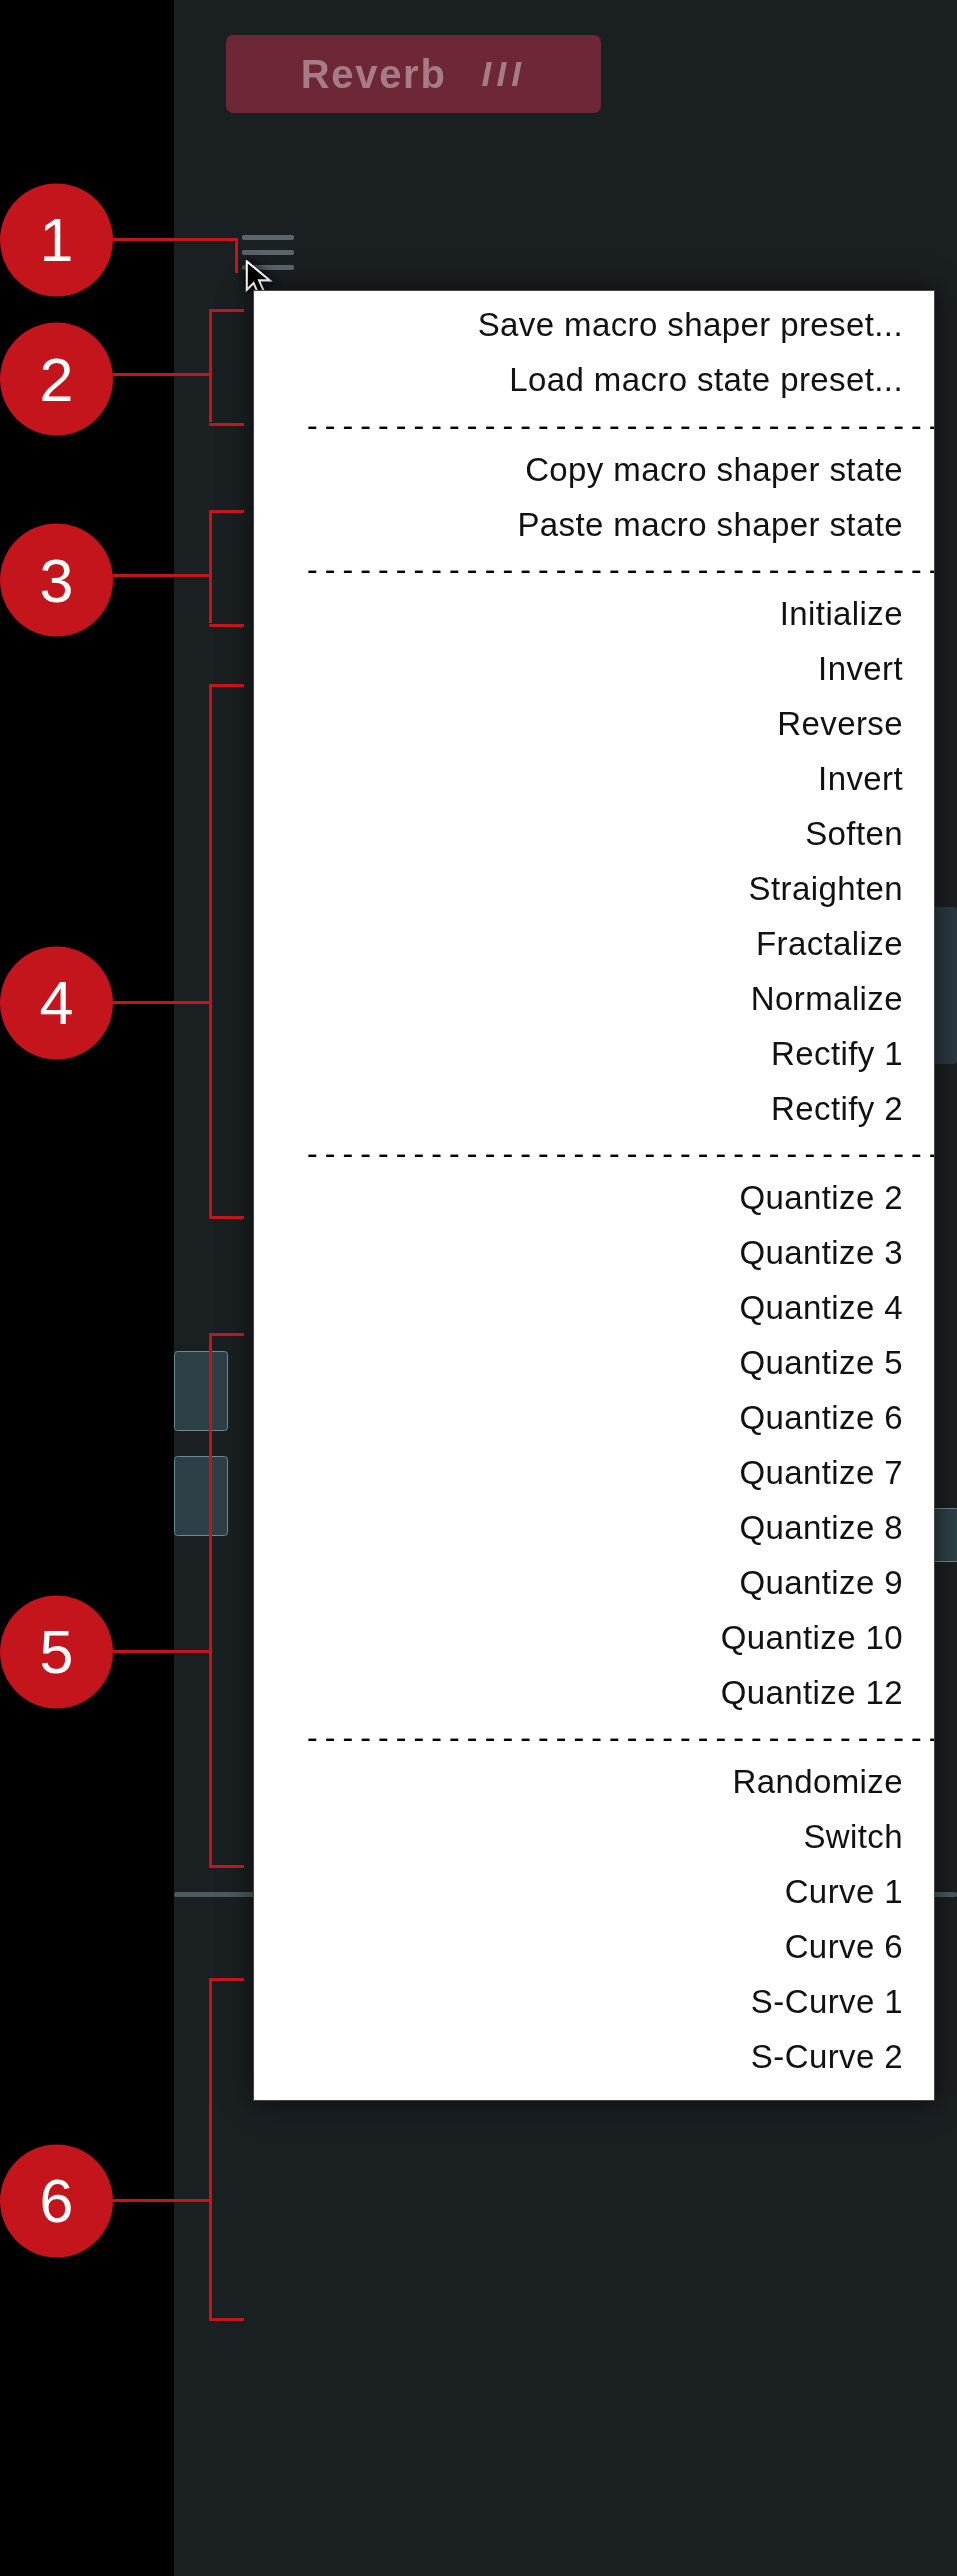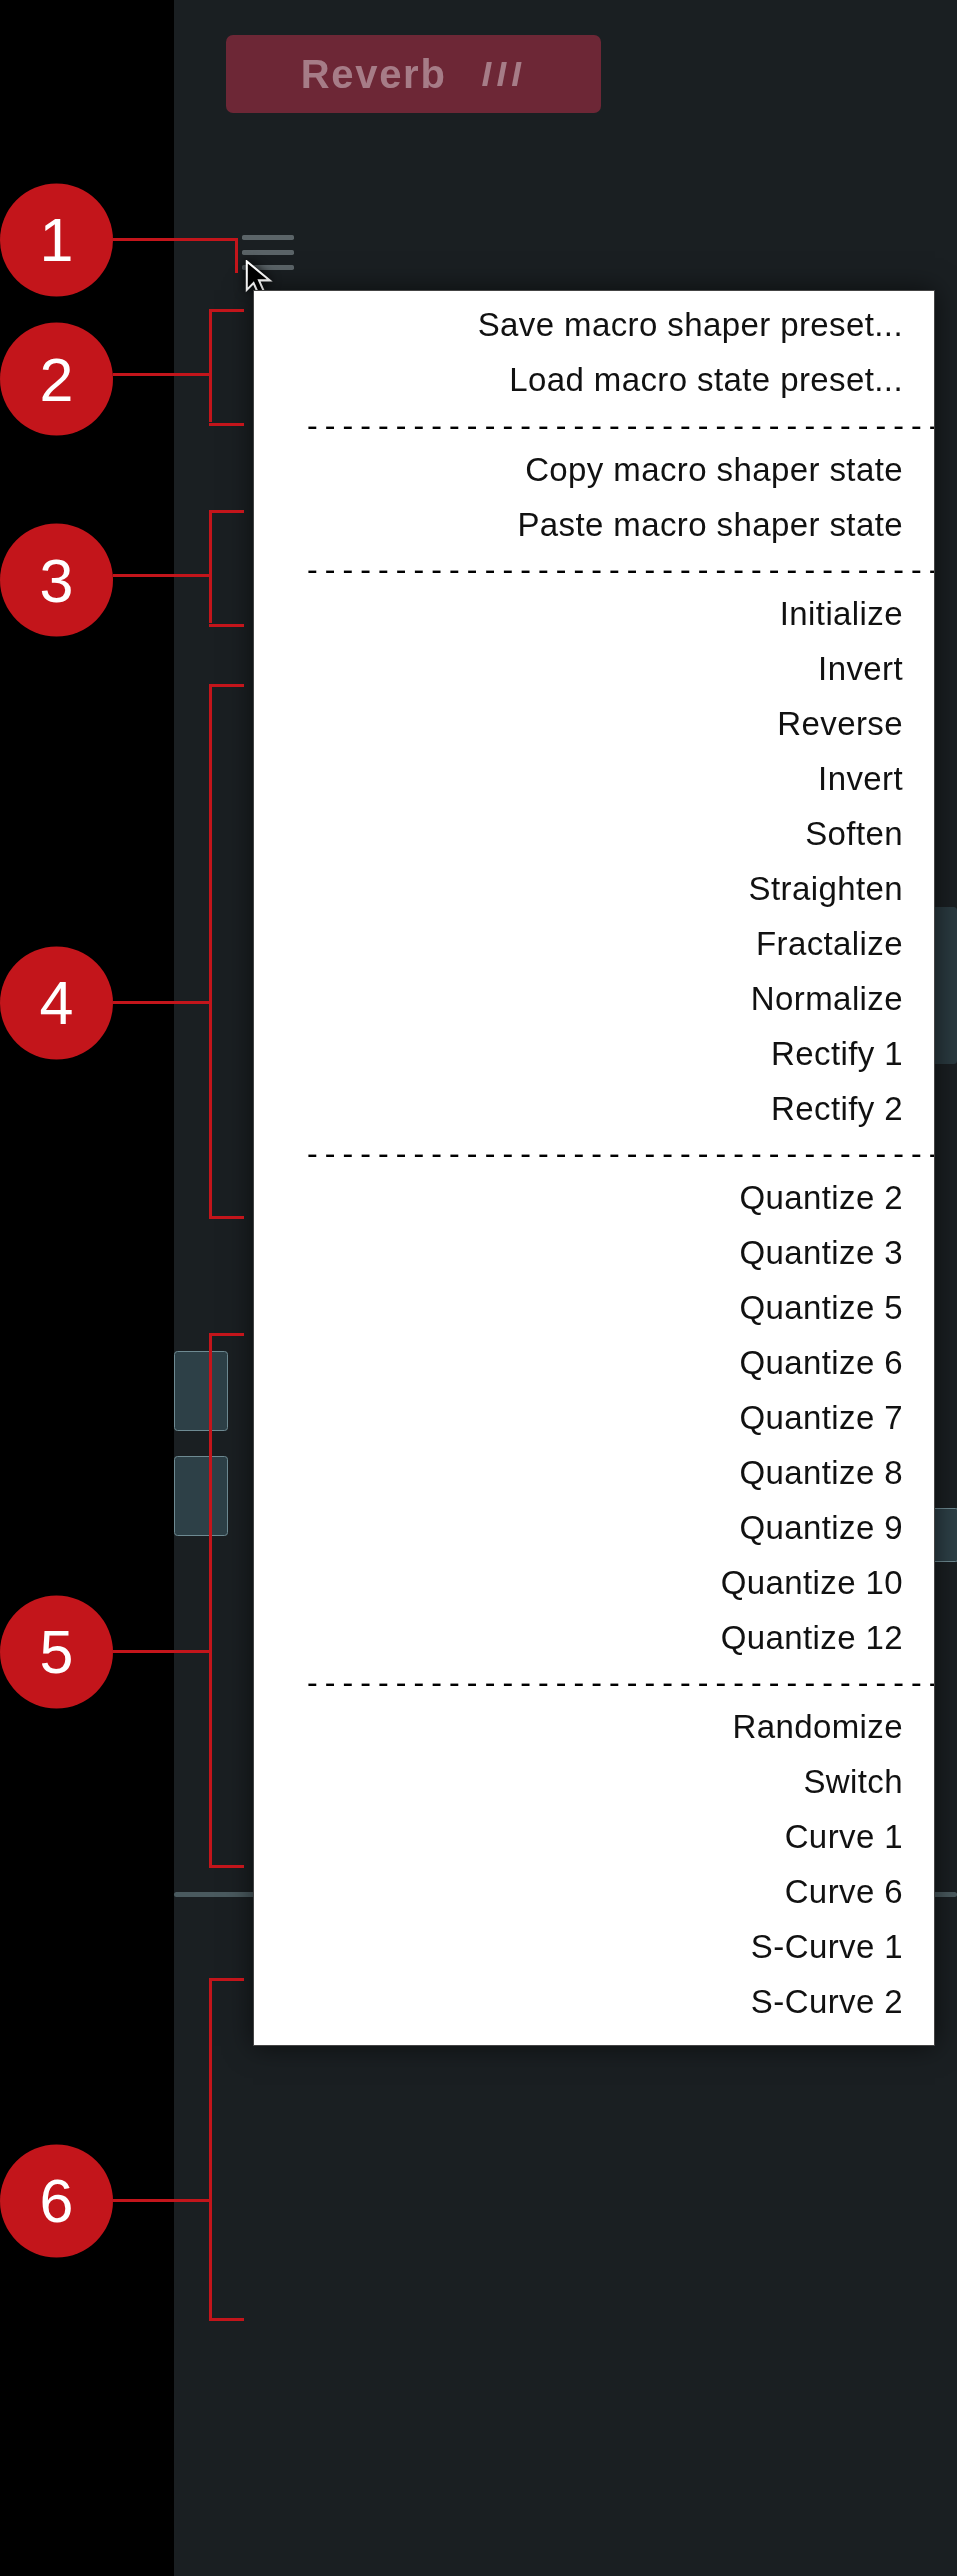--- a/index.html
+++ b/index.html
@@ -109,20 +109,21 @@
   <div class="item">Invert</div>
   <div class="item">Soften</div>
   <div class="item">Straighten</div>
   <div class="item">Fractalize</div>
   <div class="item">Normalize</div>
   <div class="item">Rectify 1</div>
   <div class="item">Rectify 2</div>
   <div class="sep">--------------------------------------</div>
   <div class="item">Quantize 2</div>
   <div class="item">Quantize 3</div>
+  <div class="item">Quantize 4</div>
   <div class="item">Quantize 5</div>
   <div class="item">Quantize 6</div>
   <div class="item">Quantize 7</div>
   <div class="item">Quantize 8</div>
   <div class="item">Quantize 9</div>
   <div class="item">Quantize 10</div>
   <div class="item">Quantize 12</div>
   <div class="sep">--------------------------------------</div>
   <div class="item">Randomize</div>
   <div class="item">Switch</div>

